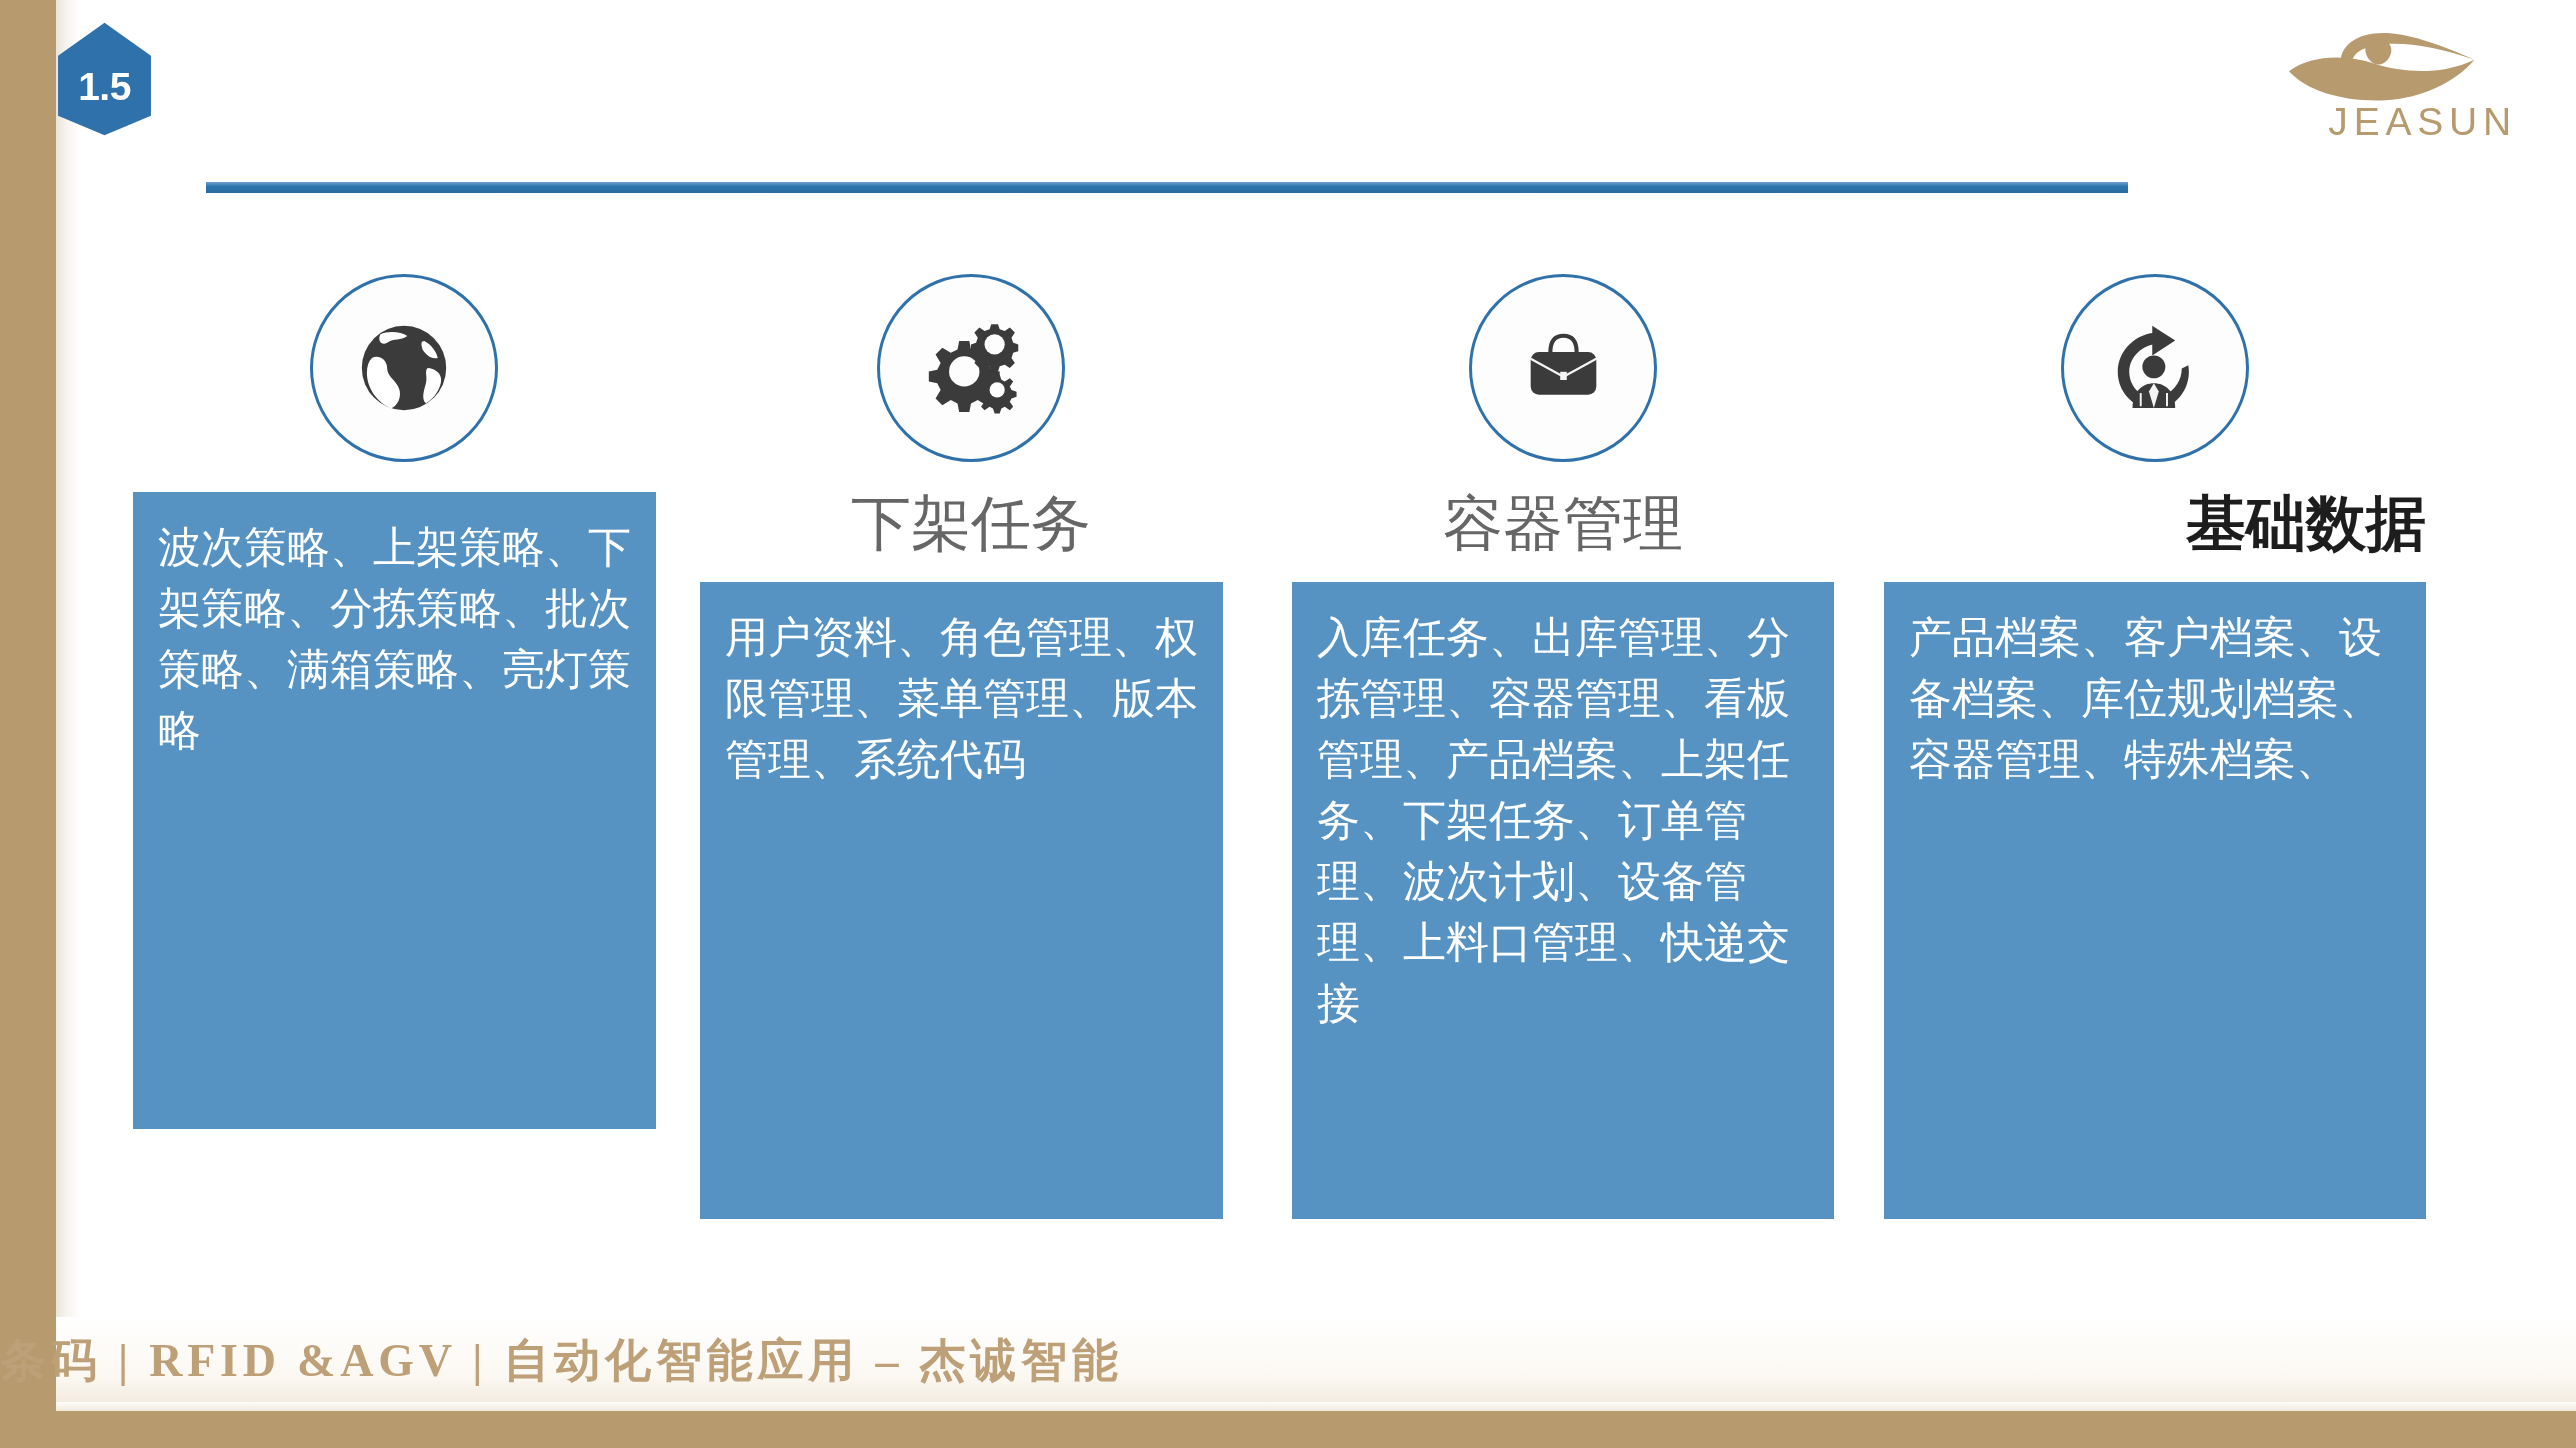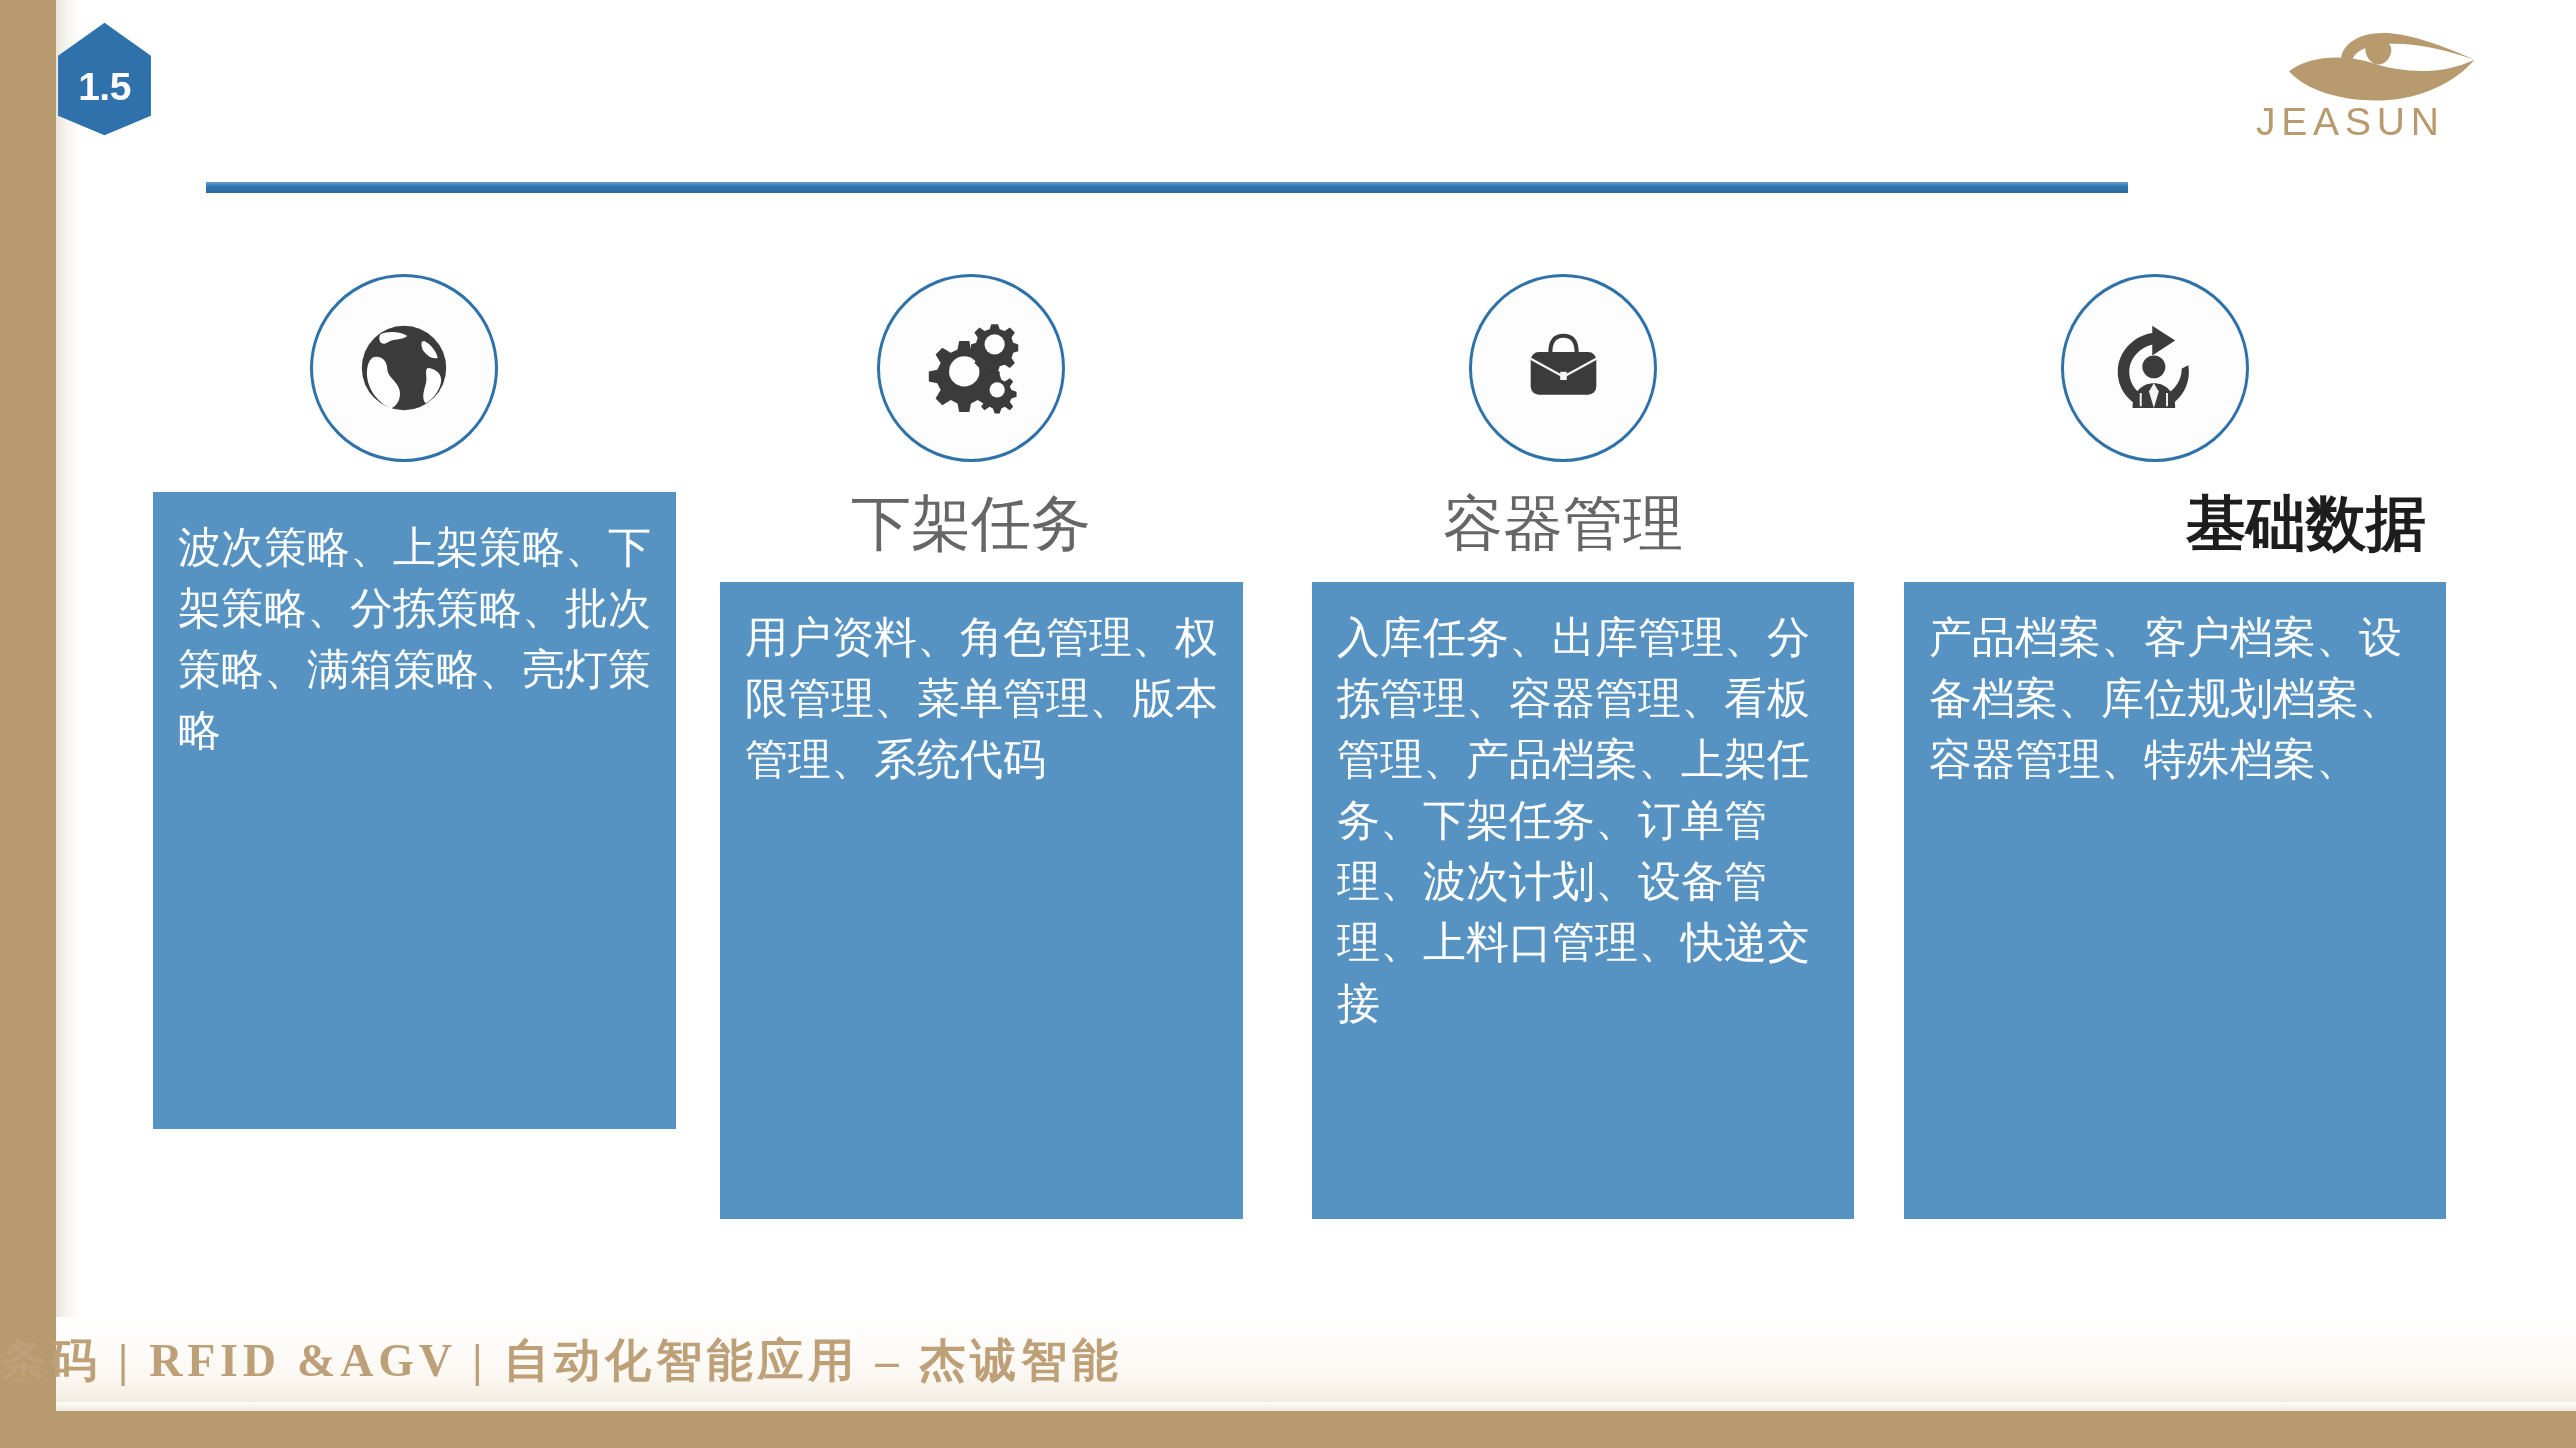--- a/index.html
+++ b/index.html
@@ -89,21 +89,21 @@
   }
   .brand-mark {
     position: absolute;
     left: 29px; top: 0;
     width: 203px; height: 85px;
   }
   .brand-word {
     position: absolute;
     left: 0; top: 79px;
     width: 261px;
-    text-align: left;
+    text-align: right;
     font-size: 39px;
     letter-spacing: 5.8px;
     color: #b79a6d;
     font-family: "Liberation Sans", "DejaVu Sans", sans-serif;
   }
 
   
   .columns {
     position: absolute;
     left: 81px; top: 271px;
@@ -158,21 +158,20 @@
     margin-top: 27px;
     background: #5793c2;
     color: #ffffff;
     font-size: 43px;
     line-height: 1.42;
     padding: 25px 25px 19.4px 25px;
     box-sizing: border-box;
     width: 523px;
     height: 637px;
     overflow: hidden;
-    margin-left: 20px;
   }
   .col-3 .detail-box, .col-4 .detail-box { width: 542px; }
   .col-1 .detail-box, .col-2 .detail-box { width: 523px; }
 
   
   .footer-band {
     position: absolute;
     left: 56px; bottom: 46px;
     width: 2520px; height: 85px;
     background: linear-gradient(to bottom, #ffffff 0%, #fbf8f2 70%, #f3ece0 100%);

